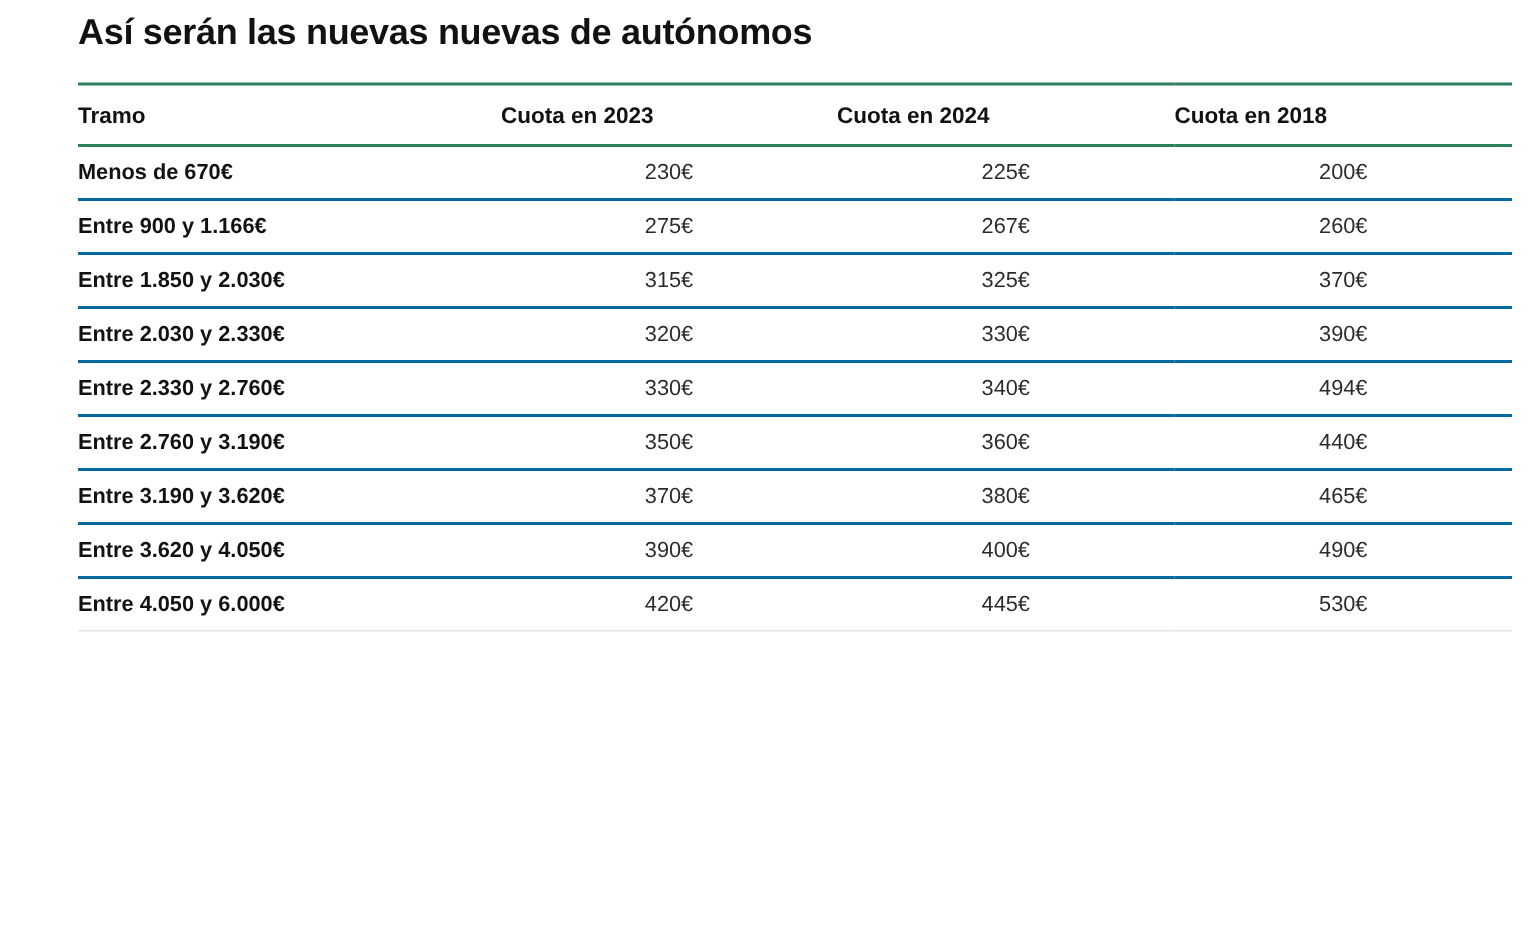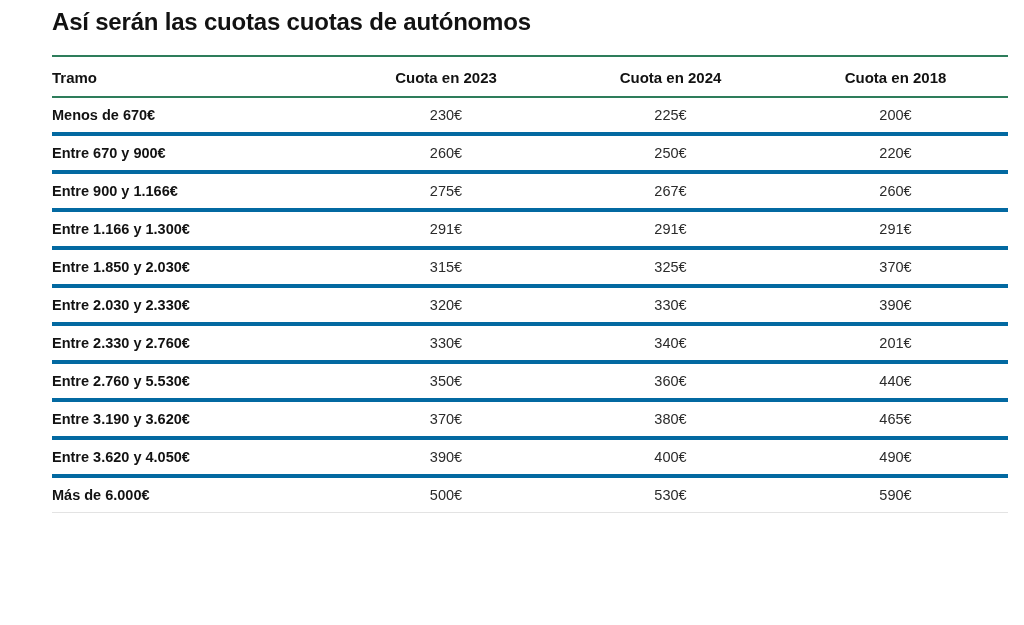--- a/index.html
+++ b/index.html
@@ -42,51 +42,51 @@
   table.rates col.c2 { width: 225px; }
   table.rates col.c3 { width: 225px; }
 
   thead th {
     font-size: 15px;
     font-weight: bold;
     color: #121212;
     padding: 12px 0 10px 0;
     border-top: 2px solid #2e7d5b;
     border-bottom: 2px solid #2e7d5b;
-    text-align: center;
+    text-align: left;
     vertical-align: middle;
   }
   thead th.tramo-head {
     text-align: left;
   }
   tbody td {
     font-size: 14.5px;
     color: #2b2b2b;
     padding: 9px 0 9px 0;
-    border-bottom: 4px solid #0369a1;
+    border-bottom: 2px solid #0369a1;
     text-align: center;
     vertical-align: middle;
     height: 16px;
   }
   tbody td.tramo {
     text-align: left;
     font-weight: bold;
     color: #121212;
     font-size: 14.5px;
   }
   tbody tr:last-child td {
     border-bottom: 1px solid #e3e3e3;
   }
 </style>
 </head>
 <body>
 
 <div class="page">
 
-  <h1 class="title">Así serán las cuotas cuotas de autónomos</h1>
+  <h1 class="title">Así serán las nuevas nuevas de autónomos</h1>
 
   <table class="rates">
     <colgroup>
       <col class="c0">
         <col class="c1">
         <col class="c2">
         <col class="c3">
     </colgroup>
     <thead>
       <tr>
@@ -97,75 +97,63 @@
       </tr>
     </thead>
     <tbody id="table-body">
         <tr>
           <td class="tramo">Menos de 670€</td>
           <td>230€</td>
           <td>225€</td>
           <td>200€</td>
         </tr>
         <tr>
-          <td class="tramo">Entre 670 y 900€</td>
-          <td>260€</td>
-          <td>250€</td>
-          <td>220€</td>
-        </tr>
-        <tr>
           <td class="tramo">Entre 900 y 1.166€</td>
           <td>275€</td>
           <td>267€</td>
           <td>260€</td>
-        </tr>
-        <tr>
-          <td class="tramo">Entre 1.166 y 1.300€</td>
-          <td>291€</td>
-          <td>291€</td>
-          <td>291€</td>
         </tr>
         <tr>
           <td class="tramo">Entre 1.850 y 2.030€</td>
           <td>315€</td>
           <td>325€</td>
           <td>370€</td>
         </tr>
         <tr>
           <td class="tramo">Entre 2.030 y 2.330€</td>
           <td>320€</td>
           <td>330€</td>
           <td>390€</td>
         </tr>
         <tr>
           <td class="tramo">Entre 2.330 y 2.760€</td>
           <td>330€</td>
           <td>340€</td>
-          <td>201€</td>
+          <td>494€</td>
         </tr>
         <tr>
-          <td class="tramo">Entre 2.760 y 5.530€</td>
+          <td class="tramo">Entre 2.760 y 3.190€</td>
           <td>350€</td>
           <td>360€</td>
           <td>440€</td>
         </tr>
         <tr>
           <td class="tramo">Entre 3.190 y 3.620€</td>
           <td>370€</td>
           <td>380€</td>
           <td>465€</td>
         </tr>
         <tr>
           <td class="tramo">Entre 3.620 y 4.050€</td>
           <td>390€</td>
           <td>400€</td>
           <td>490€</td>
         </tr>
         <tr>
-          <td class="tramo">Más de 6.000€</td>
-          <td>500€</td>
+          <td class="tramo">Entre 4.050 y 6.000€</td>
+          <td>420€</td>
+          <td>445€</td>
           <td>530€</td>
-          <td>590€</td>
         </tr>
       </tbody>
   </table>
 
 </div>
 
 </body></html>

